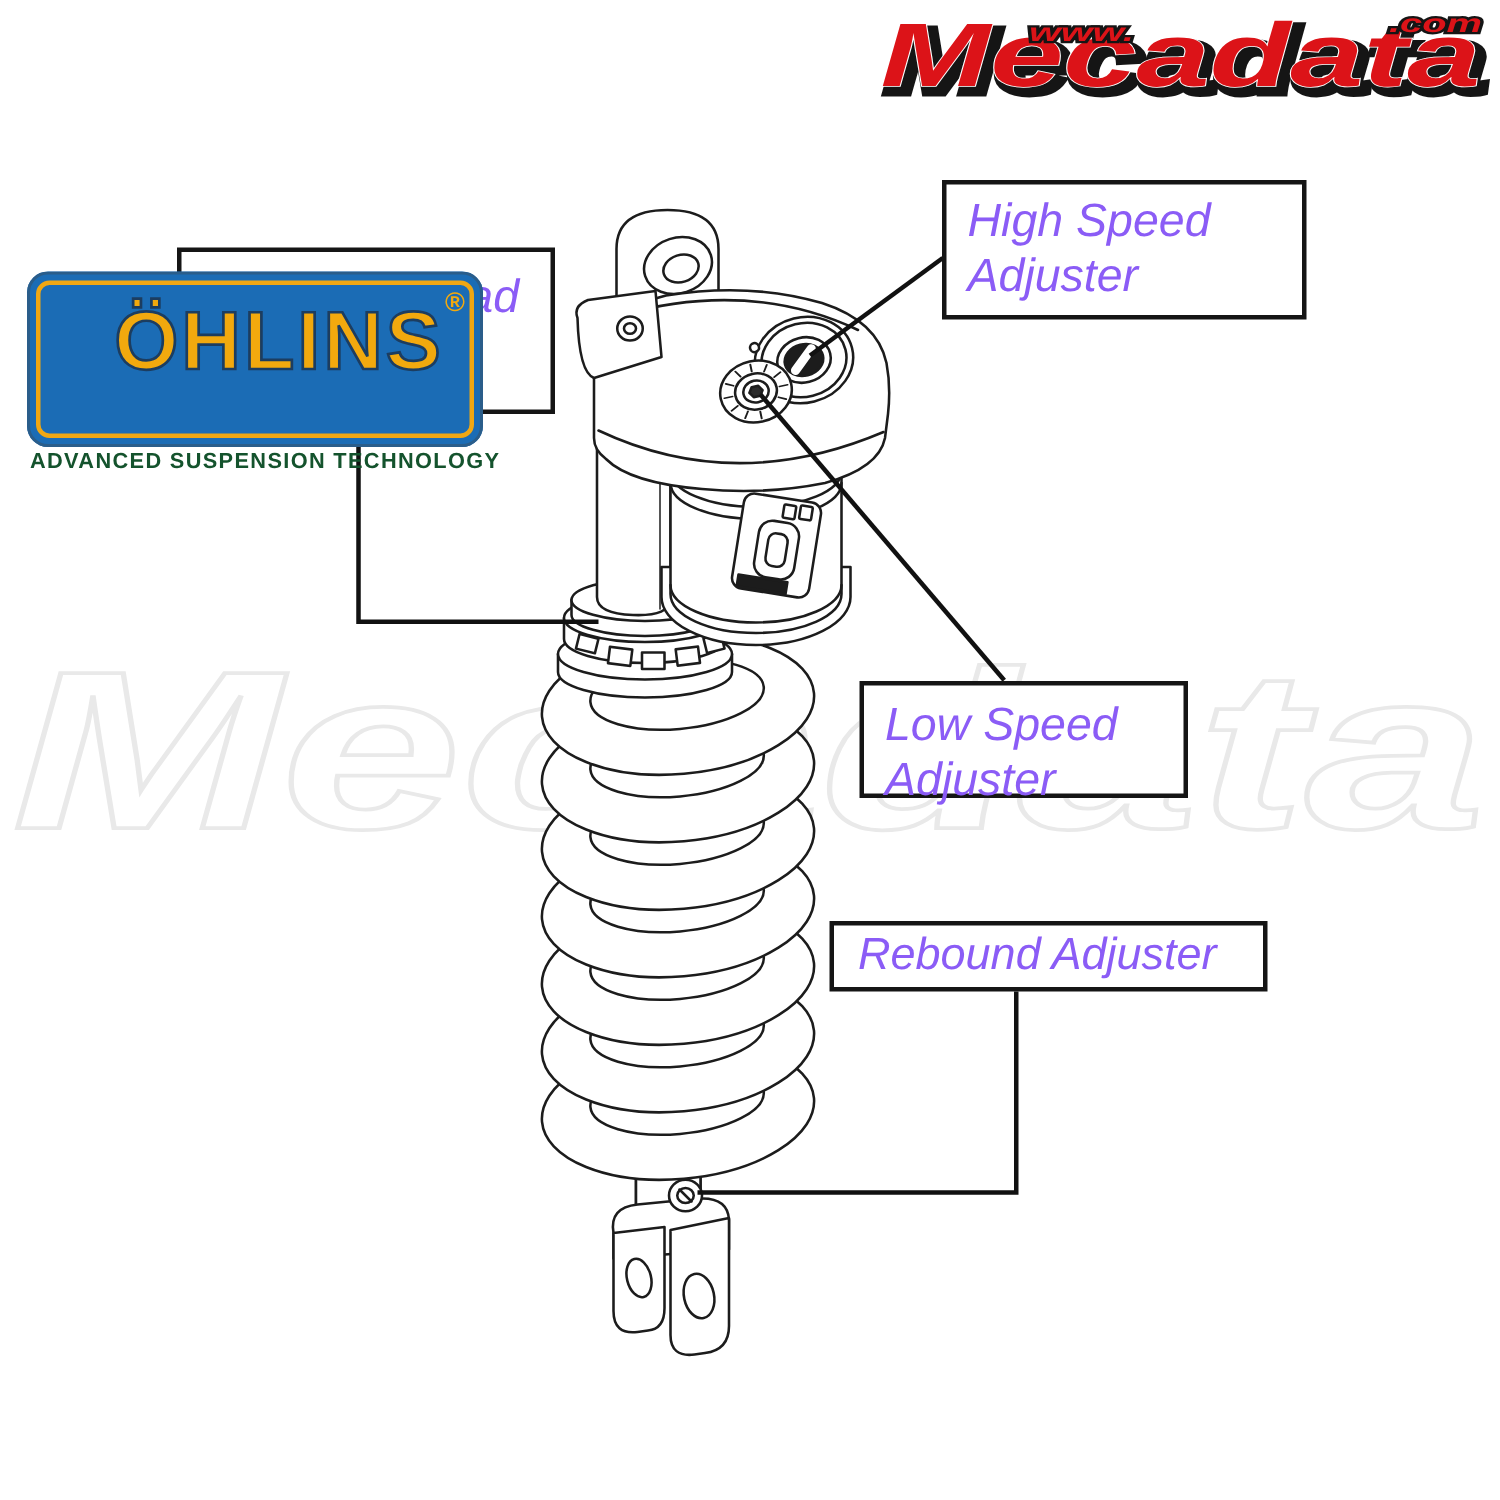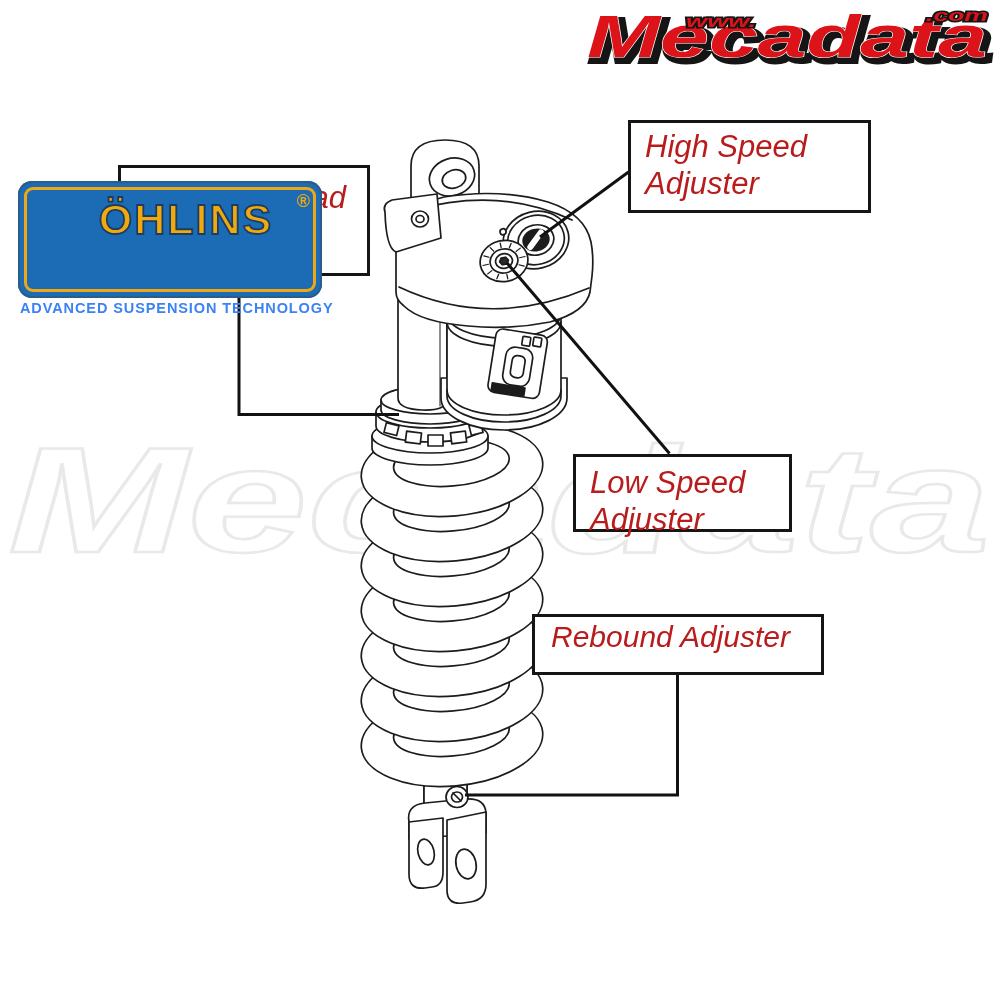--- a/index.html
+++ b/index.html
@@ -1,35 +1,35 @@
 <!DOCTYPE html>
 <html><head>
 <meta charset="utf-8">
 <style>
   html,body{margin:0;padding:0;background:#fff;}
   #stage{position:relative;width:1000px;height:1000px;background:#fff;overflow:hidden;
          font-family:"Liberation Sans","DejaVu Sans",sans-serif;}
   #diagram-svg{position:absolute;left:0;top:0;z-index:1;}
   .callout{position:absolute;z-index:2;background:#fff;border:3px solid #151515;
-           box-sizing:border-box;color:#b91c1c;font-style:italic;font-size:31px;line-height:37px;}
+           box-sizing:border-box;color:#8b5cf6;font-style:italic;font-size:31px;line-height:37px;}
   .callout .ln{display:block;}
   #spring-preload-box{left:118px;top:165px;width:252px;height:111px;text-align:right;padding:11px 21px 0 0;}
   #high-speed-box{left:628px;top:120px;width:243px;height:93px;padding:5px 0 0 14px;}
   #low-speed-box{left:573px;top:454px;width:219px;height:78px;padding:7px 0 0 14px;}
-  #rebound-box{left:532px;top:614px;width:292px;height:61px;font-size:30px;line-height:40px;padding:0 0 0 16px;}
+  #rebound-box{left:553px;top:614px;width:292px;height:47px;font-size:30px;line-height:40px;padding:0 0 0 16px;}
   
   #ohlins-logo{position:absolute;left:18px;top:181px;width:304px;height:117px;z-index:3;
                background:#1b6cb5;border-radius:14px;box-shadow:0 0 0 2px #2a5d8a inset;}
   #ohlins-inner{position:absolute;left:6px;top:6px;right:6px;bottom:6px;border:3px solid #f0a713;border-radius:9px;}
   #ohlins-word{position:absolute;left:0;right:0;top:14px;text-align:center;
-               font-weight:bold;font-size:43px;letter-spacing:2px;color:#f2a90e;padding-left:32px;
+               font-weight:bold;font-size:55px;letter-spacing:2px;color:#f2a90e;padding-left:32px;
                -webkit-text-stroke:1.8px #1c3d60;}
   #ohlins-reg{position:absolute;right:12px;top:10px;font-size:18px;color:#f2a90e;font-weight:bold;}
   #ohlins-tagline{position:absolute;left:20px;top:300px;width:306px;z-index:3;white-space:nowrap;
-                  color:#3b82f6;font-weight:bold;font-size:14.5px;letter-spacing:0.9px;}
+                  color:#14532d;font-weight:bold;font-size:14.5px;letter-spacing:0.9px;}
   
   #mecadata-logo{position:absolute;left:584px;top:0px;z-index:3;}
 </style>
 </head>
 <body>
 
 <div id="stage">
 
   <svg id="diagram-svg" width="1000" height="1000" viewBox="0 0 1000 1000">
 

